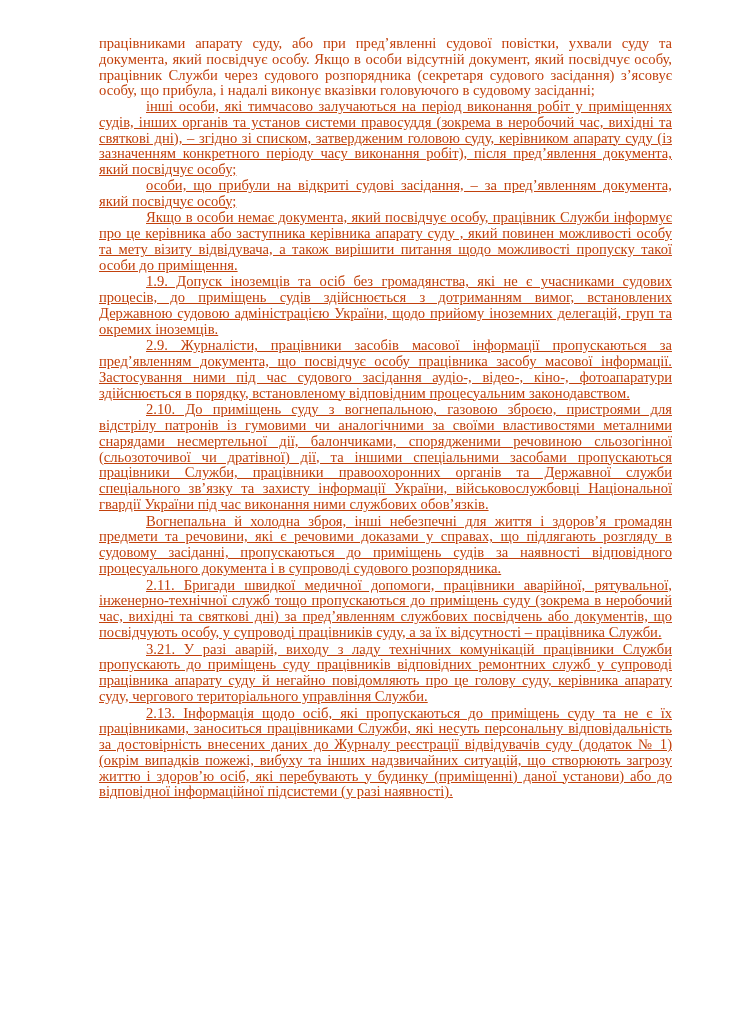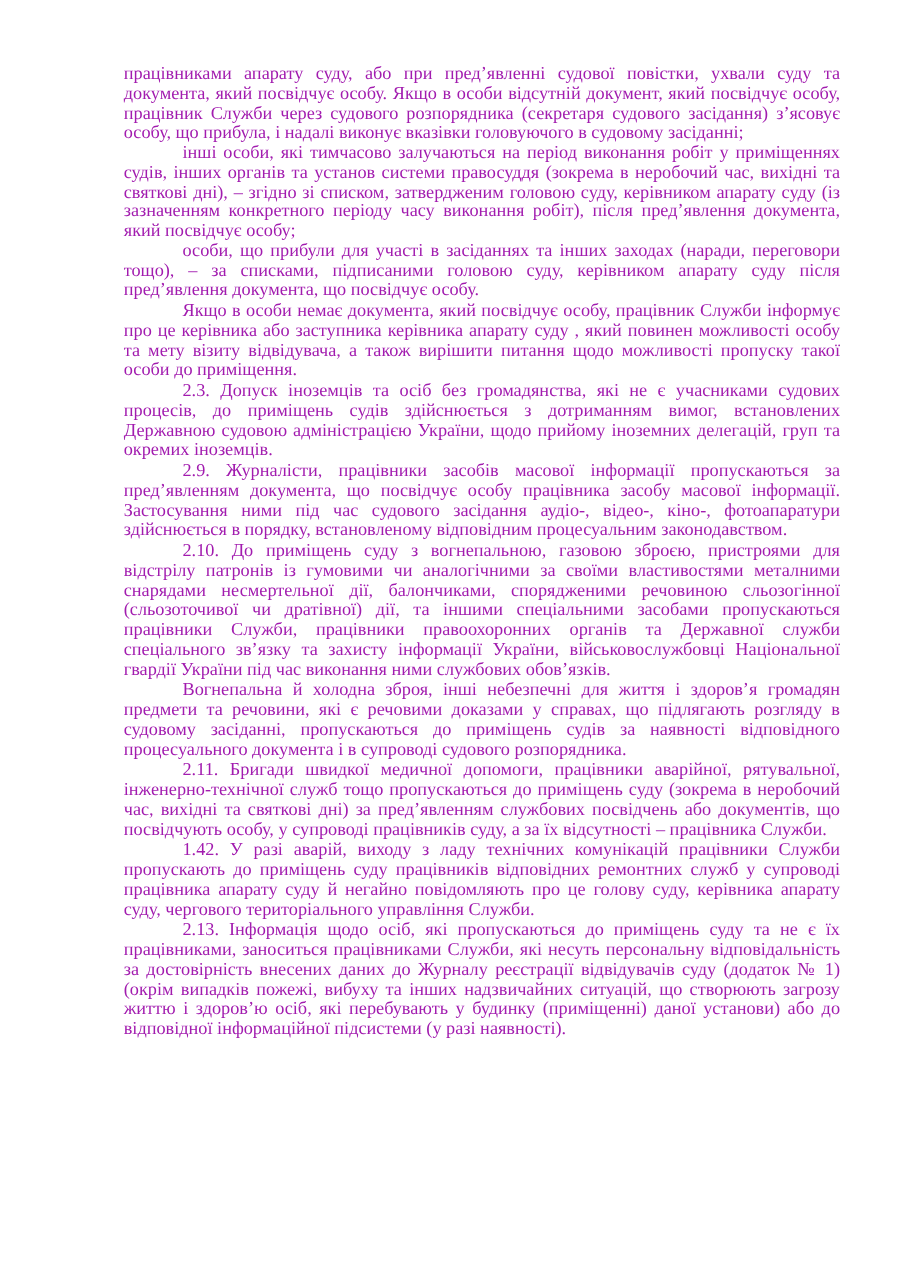--- a/index.html
+++ b/index.html
@@ -1,37 +1,37 @@
 <!DOCTYPE html>
 <html><head>
 <meta charset="utf-8">
 <style>
   html, body { margin: 0; padding: 0; }
   body {
     width: 736px; height: 1024px; background: #ffffff; overflow: hidden;
     position: relative;
   }
   .page {
-    position: absolute; left: 99px; top: 52px; width: 573px;
+    position: absolute; left: 99px; top: 36px; width: 573px;
     font-family: "Liberation Serif", serif;
-    font-size: 14.6px; line-height: 15.75px; color: #a21caf;
+    font-size: 14.6px; line-height: 15.75px; color: #c2410c;
     text-align: justify;
   }
   .page p { margin: 0; }
-  .page p.ind { text-indent: 47px; }
+  .page p.ind { text-indent: 47px; text-decoration: underline; }
   .page p.gap { margin-top: 1px; }
 </style>
 </head>
 <body>
 
 <div class="page">
   <p>працівниками апарату суду, або при пред’явленні судової повістки, ухвали суду та документа, який посвідчує особу. Якщо в особи відсутній документ, який посвідчує особу, працівник Служби через судового розпорядника (секретаря судового засідання) з’ясовує особу, що прибула, і надалі виконує вказівки головуючого в судовому засіданні;</p>
   <p class="ind">інші особи, які тимчасово залучаються на період виконання робіт у приміщеннях судів, інших органів та установ системи правосуддя (зокрема в неробочий час, вихідні та святкові дні), – згідно зі списком, затвердженим головою суду, керівником апарату суду  (із зазначенням конкретного періоду часу виконання робіт), після пред’явлення документа, який посвідчує особу;</p>
-  <p class="ind">особи, що прибули для участі в засіданнях та інших заходах (наради, переговори тощо), – за списками, підписаними головою суду, керівником апарату суду  після пред’явлення документа, що посвідчує особу.</p>
+  <p class="ind">особи, що прибули на відкриті судові засідання, – за пред’явленням документа, який посвідчує особу;</p>
   <p class="ind gap">Якщо в особи немає документа, який посвідчує особу, працівник Служби інформує про це керівника або заступника керівника апарату суду , який повинен можливості особу та мету візиту відвідувача, а також вирішити питання щодо можливості пропуску такої особи до приміщення.</p>
-  <p class="ind gap">2.3. Допуск іноземців та осіб без громадянства, які не є учасниками судових процесів, до приміщень судів здійснюється з дотриманням вимог, встановлених Державною судовою адміністрацією України, щодо прийому іноземних делегацій, груп та окремих іноземців.</p>
+  <p class="ind gap">1.9. Допуск іноземців та осіб без громадянства, які не є учасниками судових процесів, до приміщень судів здійснюється з дотриманням вимог, встановлених Державною судовою адміністрацією України, щодо прийому іноземних делегацій, груп та окремих іноземців.</p>
   <p class="ind gap">2.9. Журналісти, працівники засобів масової інформації пропускаються за пред’явленням документа, що посвідчує особу працівника засобу масової інформації. Застосування ними під час судового засідання аудіо-, відео-, кіно-, фотоапаратури здійснюється в порядку, встановленому відповідним процесуальним законодавством.</p>
   <p class="ind gap">2.10. До приміщень суду  з вогнепальною, газовою зброєю, пристроями для відстрілу патронів із гумовими чи аналогічними за своїми властивостями металними снарядами несмертельної дії, балончиками, спорядженими речовиною сльозогінної (сльозоточивої чи дратівної) дії, та іншими спеціальними засобами пропускаються працівники Служби, працівники правоохоронних органів та Державної служби спеціального зв’язку та захисту інформації України, військовослужбовці Національної гвардії України під час виконання ними службових обов’язків.</p>
   <p class="ind gap">Вогнепальна й холодна зброя, інші небезпечні для життя і здоров’я громадян предмети та речовини, які є речовими доказами у справах, що підлягають розгляду в судовому засіданні, пропускаються до приміщень судів за наявності відповідного процесуального документа і в супроводі судового розпорядника.</p>
   <p class="ind gap">2.11. Бригади швидкої медичної допомоги, працівники аварійної, рятувальної, інженерно-технічної служб тощо пропускаються до приміщень суду (зокрема в неробочий час, вихідні та святкові дні) за пред’явленням службових посвідчень або документів, що посвідчують особу, у супроводі працівників  суду, а за їх відсутності – працівника Служби.</p>
-  <p class="ind gap">1.42. У разі аварій, виходу з ладу технічних комунікацій працівники Служби пропускають до приміщень суду працівників відповідних ремонтних служб у супроводі працівника апарату суду й негайно повідомляють про це голову суду, керівника апарату суду, чергового територіального управління Служби.</p>
+  <p class="ind gap">3.21. У разі аварій, виходу з ладу технічних комунікацій працівники Служби пропускають до приміщень суду працівників відповідних ремонтних служб у супроводі працівника апарату суду й негайно повідомляють про це голову суду, керівника апарату суду, чергового територіального управління Служби.</p>
   <p class="ind gap">2.13. Інформація щодо осіб, які пропускаються до приміщень суду та не є їх працівниками, заноситься працівниками Служби, які несуть персональну відповідальність за достовірність внесених даних до Журналу реєстрації відвідувачів суду (додаток № 1) (окрім випадків пожежі, вибуху та інших надзвичайних ситуацій, що створюють загрозу життю і здоров’ю осіб, які перебувають у будинку (приміщенні) даної установи) або до відповідної інформаційної підсистеми (у разі наявності).</p>
 </div>
 
 </body></html>

